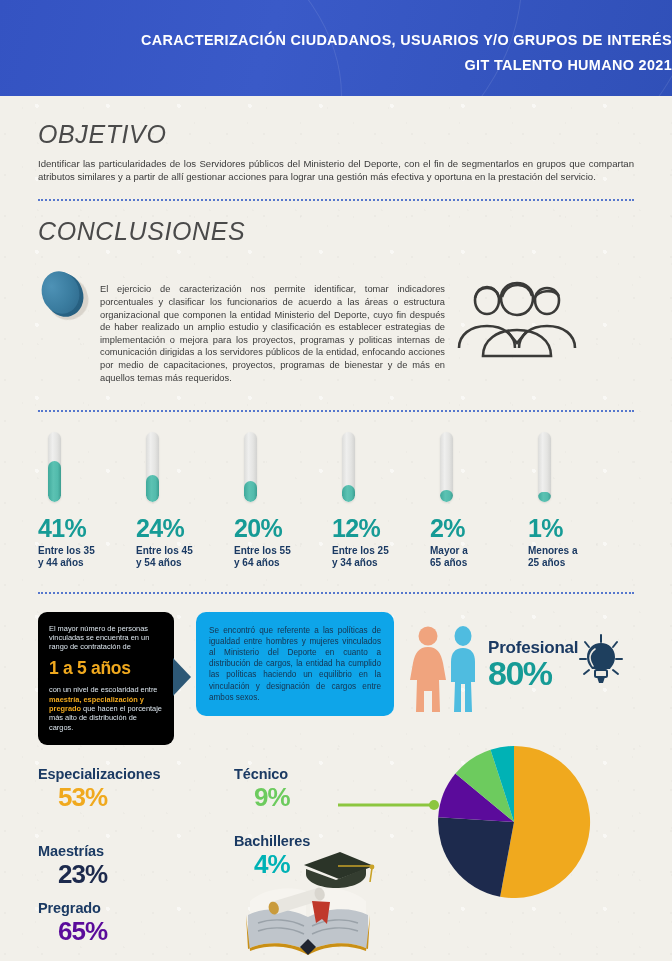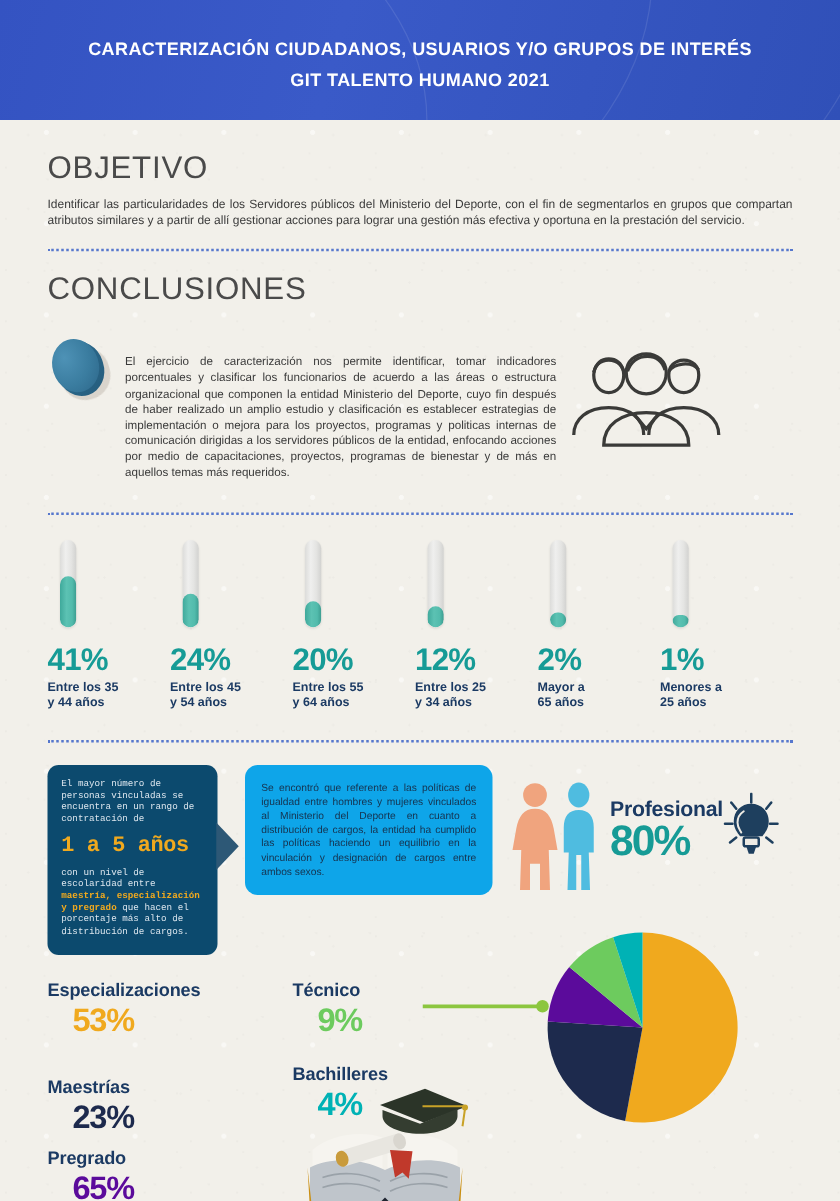--- a/index.html
+++ b/index.html
@@ -26,31 +26,31 @@
   
   .header{
     position:relative;width:672px;height:96px;overflow:hidden;
     background:linear-gradient(105deg,#3453C2 0%,#3A5AC8 40%,#3050B8 100%);
   }
   .header .sw{position:absolute;border-radius:50%;border:1px solid rgba(255,255,255,.10);}
   .sw1{width:900px;height:560px;left:-380px;top:-300px;}
   .sw2{width:1000px;height:620px;left:-300px;top:-340px;border-color:rgba(255,255,255,.07);}
   .sw3{width:760px;height:470px;left:-420px;top:-140px;border-color:rgba(255,255,255,.08);}
   .sw4{width:1100px;height:700px;left:-120px;top:-430px;border-color:rgba(0,0,0,.06);}
-  .hdr-txt{position:relative;z-index:2;text-align:center;padding-top:28px;}
+  .hdr-txt{position:relative;z-index:2;text-align:right;padding-top:28px;}
   .hdr-txt div{
     color:#FFFFFF;font-weight:bold;font-size:14.4px;letter-spacing:.35px;
     line-height:25px;
   }
 
   
   .wrap{padding:0 38px;}
   .sec-title{
     color:#4A4A4A;font-size:25px;font-weight:normal;letter-spacing:.6px;
-    margin:0;line-height:1;
+    margin:0;line-height:1;font-style:italic;
   }
   .obj-title{padding-top:26px;}
   .obj-body{
     color:#3A3A3A;font-size:9.6px;line-height:12.6px;text-align:justify;
     margin-top:11px;width:596px;
   }
   .dotted{
     border-top:2px dotted #3B62C9;opacity:.85;margin:16px 0 0 0;height:0;
   }
   .concl-title{margin-top:18px;}
@@ -96,22 +96,22 @@
     margin-top:14px;line-height:1;
   }
   .plabel{
     color:#1B3A63;font-size:10px;font-weight:bold;line-height:12.5px;margin-top:4px;
   }
 
   
   .callout-sec{margin-top:14px;}
   .callout-row{display:flex;margin-top:18px;align-items:flex-start;position:relative;}
   .box-dark{
-    width:114px;background:#0c4a6e;border-radius:9px;padding:12px 11px 13px 11px;
-    position:relative;color:#DCE6EE;font-family:Liberation Mono, monospace;
+    width:114px;background:#000000;border-radius:9px;padding:12px 11px 13px 11px;
+    position:relative;color:#DCE6EE;
   }
   .box-dark .arrow{
     position:absolute;right:-17px;top:46px;width:0;height:0;
     border-top:19px solid transparent;border-bottom:19px solid transparent;
     border-left:18px solid #2D5876;
   }
   .bd-small{font-size:7.4px;line-height:9.4px;}
   .bd-big{
     color:#F0A91E;font-size:17.5px;font-weight:bold;line-height:1;
     margin:8px 0 8px 0;letter-spacing:-.3px;

